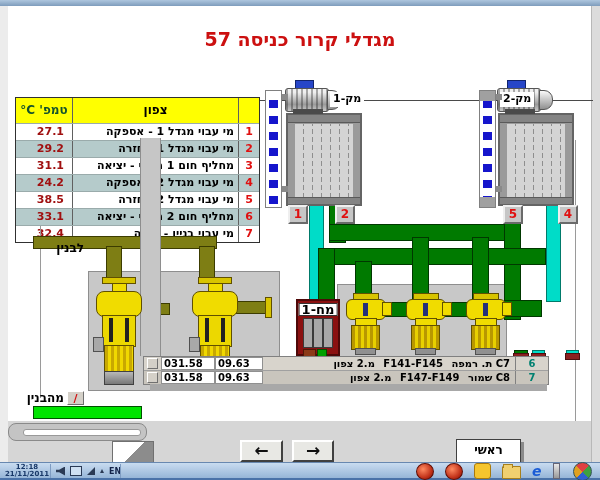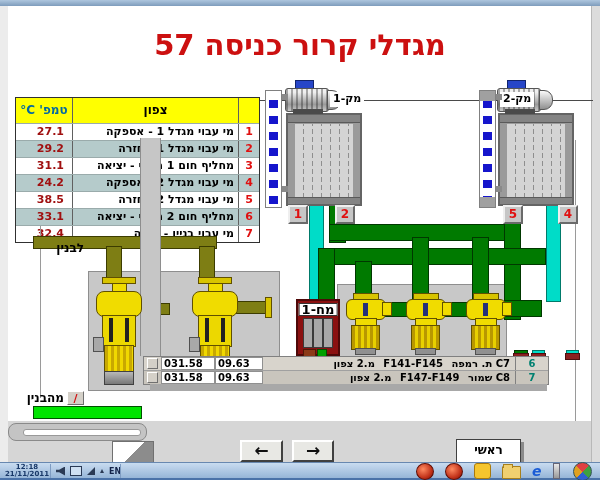--- a/index.html
+++ b/index.html
@@ -4,30 +4,30 @@
 <style>
   html,body{margin:0;padding:0;}
   #screen{position:relative;width:600px;height:480px;background:#ececec;overflow:hidden;
     font-family:"DejaVu Sans","Liberation Sans",sans-serif;}
   .abs{position:absolute;}
   
   #topbar{left:0;top:0;width:600px;height:6px;background:linear-gradient(#aec6de,#7e9cbc);}
   #content{left:8px;top:6px;width:583px;height:456px;background:#fff;}
   #rightstrip{left:591px;top:6px;width:9px;height:456px;background:#dcdcdc;border-left:1px solid #b8b8b8;}
   #grayband{left:8px;top:421px;width:583px;height:41px;background:#d6d6d6;}
-  #title{left:100px;top:28px;width:400px;text-align:center;font-size:29px;font-weight:bold;color:#cc1010;}
+  #title{left:100px;top:28px;width:400px;text-align:center;font-size:19px;font-weight:bold;color:#cc1010;}
   .thinV{background:#9a9a9a;width:1px;}
   #mline{left:250px;top:100px;width:343px;height:1px;background:#4a4a4a;}
   .mklabel{top:92px;height:15px;background:#fff;font-size:11px;font-weight:bold;color:#000;padding:0 3px;white-space:nowrap;}
   
   #ttable{left:15px;top:97px;width:243px;border:1px solid #303030;background:#fff;}
   .trow{display:flex;height:16px;line-height:16px;font-size:11px;font-weight:bold;border-top:1px solid #9aabab;}
   .thead{display:flex;height:25px;line-height:25px;background:#ffff00;font-size:12px;font-weight:bold;}
   .tc-temp{width:57px;border-right:1px solid #606060;text-align:right;padding-right:8px;box-sizing:border-box;color:#a01010;}
-  .thead .tc-temp{color:#0369a1;text-align:center;padding-right:0;}
+  .thead .tc-temp{color:#14532d;text-align:center;padding-right:0;}
   .tc-meas{width:166px;border-right:1px solid #606060;text-align:right;padding-right:4px;box-sizing:border-box;color:#000;}
   .thead .tc-meas{text-align:center;padding-right:0;}
   .tc-num{width:20px;text-align:center;color:#e01010;}
   .shade{background:#b5cbcb;}
   #graybar{left:140px;top:138px;width:21px;height:218px;background:#c6c6c6;border-left:1px solid #8e8e8e;border-right:1px solid #8e8e8e;box-sizing:border-box;}
   
   .pg{background:#007a00;border:1px solid #003800;}
   .pc{background:#00dcc8;border:1px solid #007a6a;}
   .po{background:#7e7e14;border:1px solid #3c3c00;}
   .cap{background:#8b2020;border:1px solid #4e0e0e;}

